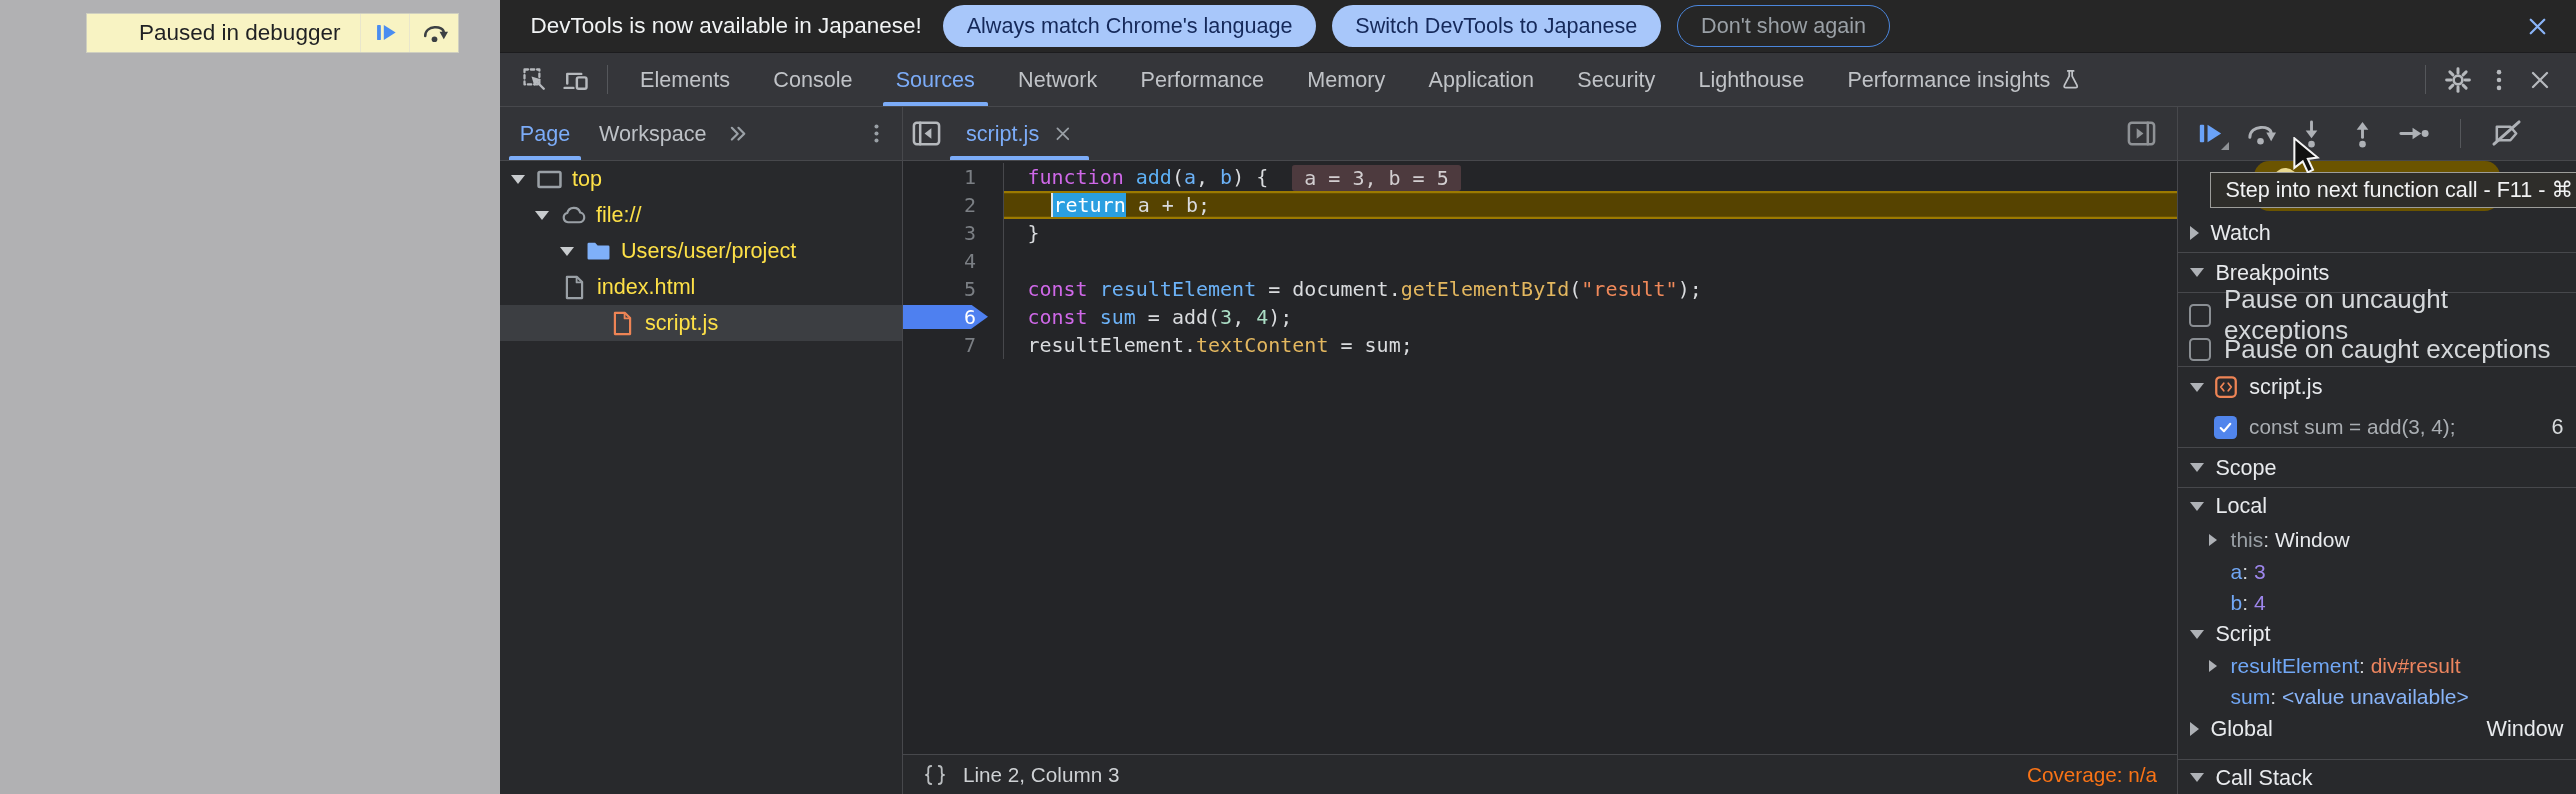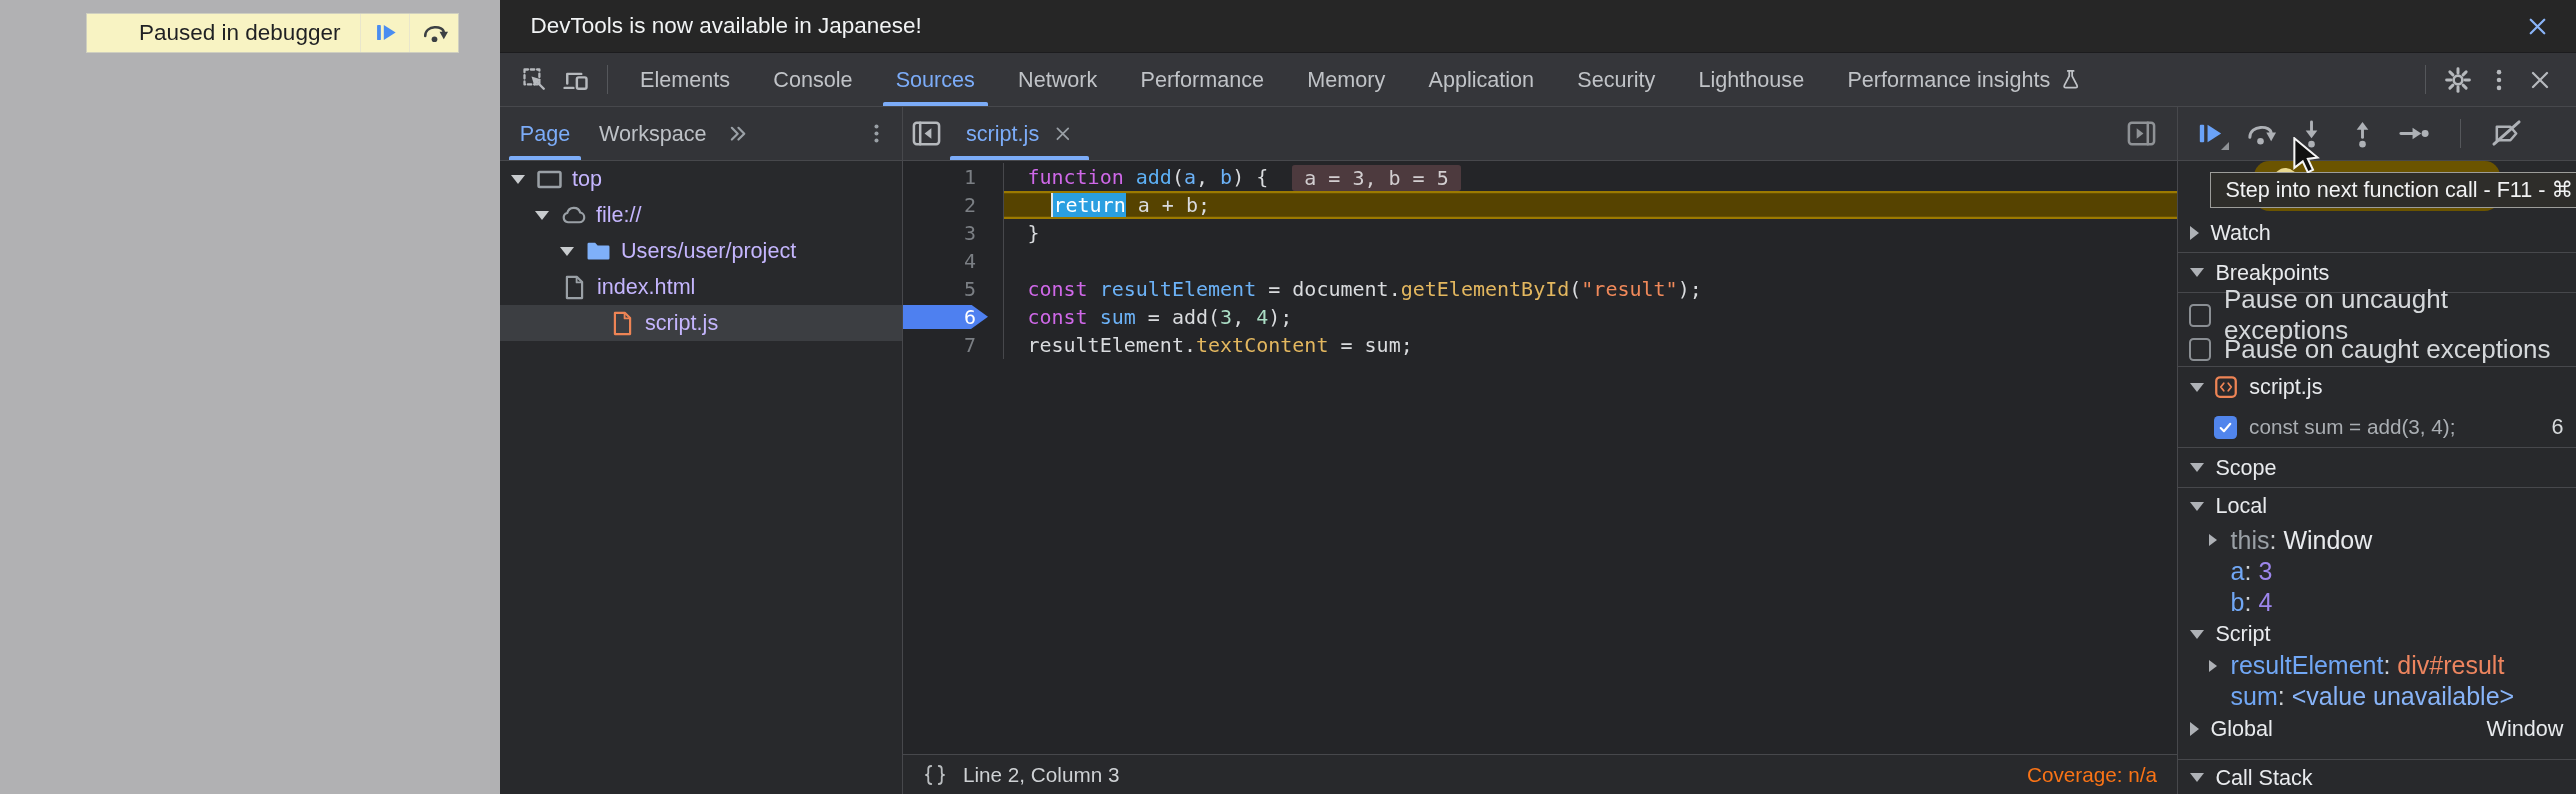--- a/index.html
+++ b/index.html
@@ -55,21 +55,21 @@
               padding-left:5.4px;flex:0 0 auto;}
   .nav-tab{height:100%;display:flex;align-items:center;padding:0 14.4px;font-size:21.6px;color:#bdc1c6;position:relative;cursor:pointer;}
   .nav-tab.active{color:#7cacf8;}
   .nav-tab.active::after{content:"";position:absolute;left:3.6px;right:3.6px;bottom:0;height:3.6px;background:#7cacf8;border-radius:1.8px 1.8px 0 0;}
   .nav-more{color:#9aa0a6;margin-left:5.4px;cursor:pointer;} .nav-more svg{width:23.4px;height:23.4px;}
   .nav-menu{margin-left:auto;color:#9aa0a6;padding-right:12.6px;cursor:pointer;} .nav-menu svg{width:25px;height:25px;}
   .nav-tree{flex:1;padding-top:0;}
   .tree-row{height:36px;display:flex;align-items:center;gap:8px;cursor:pointer;}
   .tree-row.selected{background:#3c3e42;}
   .tri-slot{width:18px;display:flex;justify-content:center;flex:0 0 auto;color:#c8cbce;}
-  .tree-label{font-size:21.6px;color:#c4b5fd;white-space:nowrap;}
+  .tree-label{font-size:21.6px;color:#fde047;white-space:nowrap;}
   .tree-row .icon{width:29px;} .tree-row .icon svg{width:27px;height:27px;}
   .icon.gray{color:#9aa0a6;} .icon.blue{color:#7fb0f9;} .icon.orange{color:#ee8455;}
 
   .tri{width:0;height:0;display:inline-block;}
   .tri.down{border-left:7.2px solid transparent;border-right:7.2px solid transparent;border-top:9px solid currentColor;}
   .tri.right{border-top:7.2px solid transparent;border-bottom:7.2px solid transparent;border-left:9px solid currentColor;}
 
   
   .editor{flex:1;display:flex;flex-direction:column;background:#242528;min-width:0;}
   .ed-tabbar{height:54px;background:#333438;border-bottom:0.9px solid #47484c;display:flex;align-items:center;flex:0 0 auto;}
@@ -134,21 +134,21 @@
   .bp-group{height:40px;display:flex;align-items:center;gap:10.8px;padding-left:11.7px;font-size:21.6px;color:#e8eaed;cursor:pointer;}
   .bp-group .tri{color:#aeb1b6;}
   .bp-group .icon svg{width:24px;height:24px;}
   .bp-entry{height:40px;display:flex;align-items:center;gap:12.6px;padding-left:36px;padding-right:12.6px;cursor:pointer;}
   .bp-code{font-size:20.7px;color:#aaaeb3;white-space:nowrap;flex:1;overflow:hidden;}
   .bp-line{font-size:21.6px;color:#d7dadc;}
 
   .scope-body{flex:0 0 auto;}
   .sc-sec{display:flex;align-items:center;gap:11.7px;padding-left:11.7px;font-size:21.6px;color:#e8eaed;cursor:pointer;}
   .sc-sec .tri{color:#aeb1b6;}
-  .sc-item{display:flex;align-items:center;padding-left:31px;font-size:25px;cursor:pointer;}
+  .sc-item{display:flex;align-items:center;padding-left:31px;font-size:21px;cursor:pointer;}
   .sc-arrow{width:21.6px;display:flex;color:#aeb1b6;flex:0 0 auto;}
   .sn-blue{color:#71a7f5;} .sn-muted{color:#9aa0a6;}
   .sc-colon{color:#d0d3d6;white-space:pre;}
   .sv-plain{color:#e8eaed;} .sv-number{color:#9d86ec;} .sv-node{color:#ed855f;} .sv-unavailable{color:#88b4f8;}
   .sc-right{margin-left:auto;padding-right:12.6px;color:#e8eaed;}
 
   .mouse-cursor{position:absolute;left:2293px;top:137px;z-index:9;pointer-events:none;}
   .mouse-cursor svg{width:31px;height:36px;}
 </style>
 </head>
@@ -183,20 +183,25 @@
 
     <div class="infobar">
       <span class="icon" id="ib-icon">
           <svg viewBox="0 0 32 32">
             <circle cx="16" cy="16" r="12.5" stroke="currentColor" fill="none" stroke-linecap="round" stroke-linejoin="round" stroke-width="2.4"></circle>
             <circle cx="16" cy="10" r="1.9" fill="currentColor"></circle>
             <rect x="14.6" y="13.5" width="2.8" height="10" rx="1.4" fill="currentColor"></rect>
           </svg>
         </span>
       <span class="ib-msg">DevTools is now available in Japanese!</span>
+      <span id="ib-buttons" style="display:flex;gap:16px;align-items:center;">
+          <button class="ib-btn filled">Always match Chrome's language</button>
+          <button class="ib-btn filled">Switch DevTools to Japanese</button>
+          <button class="ib-btn outlined">Don't show again</button>
+        </span>
       <span class="ib-spacer"></span>
       <span class="icon ib-close" id="ib-close">
           <svg viewBox="0 0 32 32" style="width: 27px; height: 27px;">
             <path stroke="currentColor" fill="none" stroke-linecap="round" stroke-linejoin="round" stroke-width="2.6" d="M8 8 L24 24 M24 8 L8 24"></path>
           </svg>
         </span>
     </div>
 
     <div class="toolbar">
       <span id="tb-left" style="display:flex;height:100%;align-items:center;">

